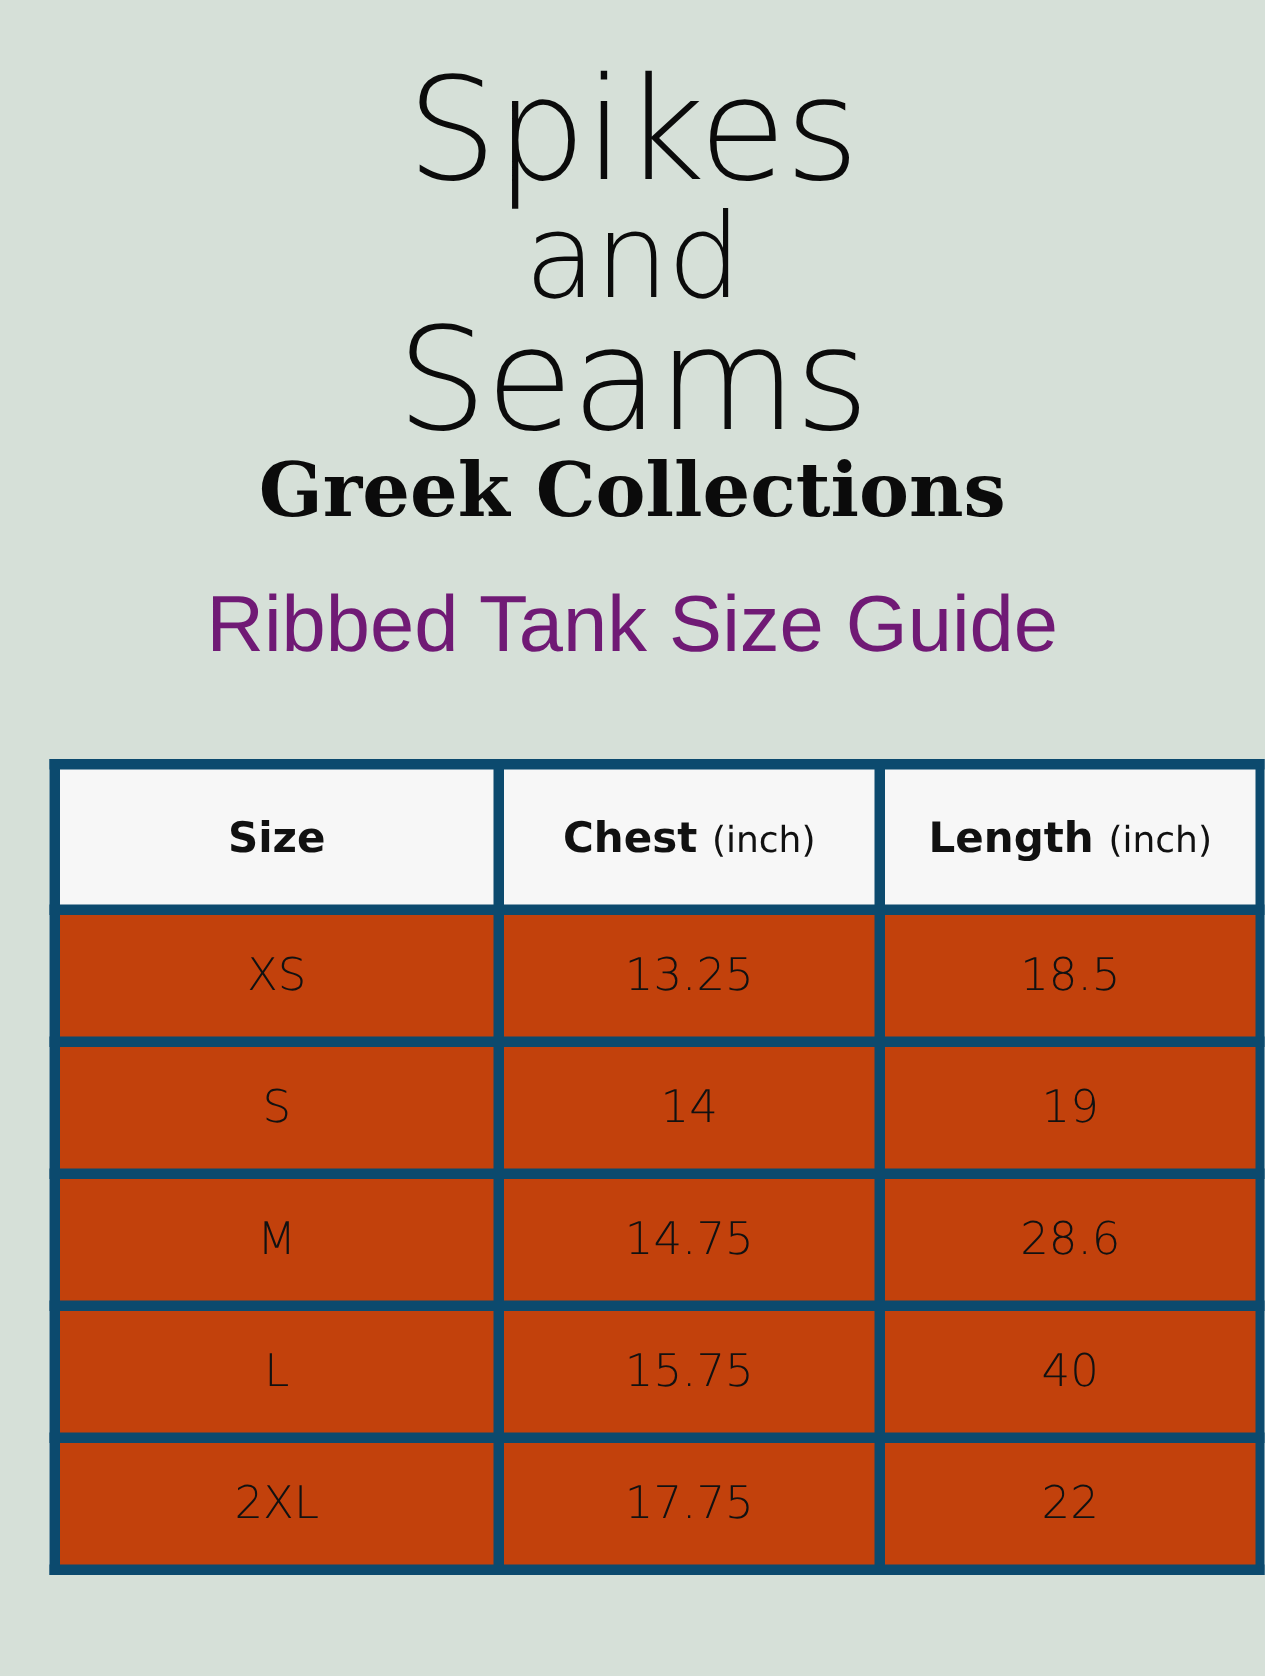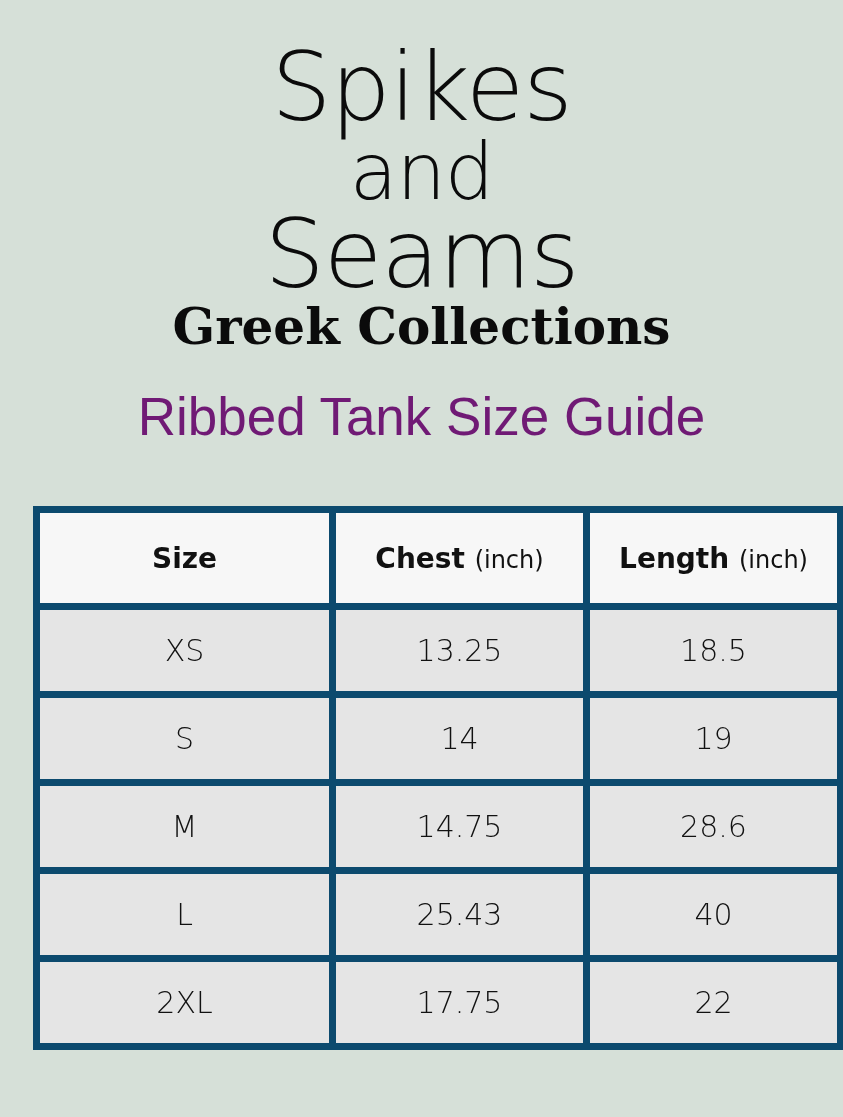--- a/index.html
+++ b/index.html
@@ -86,21 +86,21 @@
   }
   table.size-table thead th .unit {
     font-weight: 400;
     font-size: 24px;
   }
   table.size-table tbody td {
     height: 79px;
     font-family: "DejaVu Sans", sans-serif;
     font-weight: 300;
     font-size: 30px;
-    background: #e5e5e5;
+    background: #c2410c;
   }
   .col-size { width: 287px; }
   .col-chest { width: 245px; }
   .col-length { width: 245px; }
 </style>
 </head>
 <body style="background: rgb(214, 224, 216);">
 
 <div class="page">
 
@@ -133,21 +133,21 @@
           <td>14</td>
           <td>19</td>
         </tr>
         <tr>
           <td>M</td>
           <td>14.75</td>
           <td>28.6</td>
         </tr>
         <tr>
           <td>L</td>
-          <td>25.43</td>
+          <td>15.75</td>
           <td>40</td>
         </tr>
         <tr>
           <td>2XL</td>
           <td>17.75</td>
           <td>22</td>
         </tr>
       </tbody>
     </table>
   </div>

